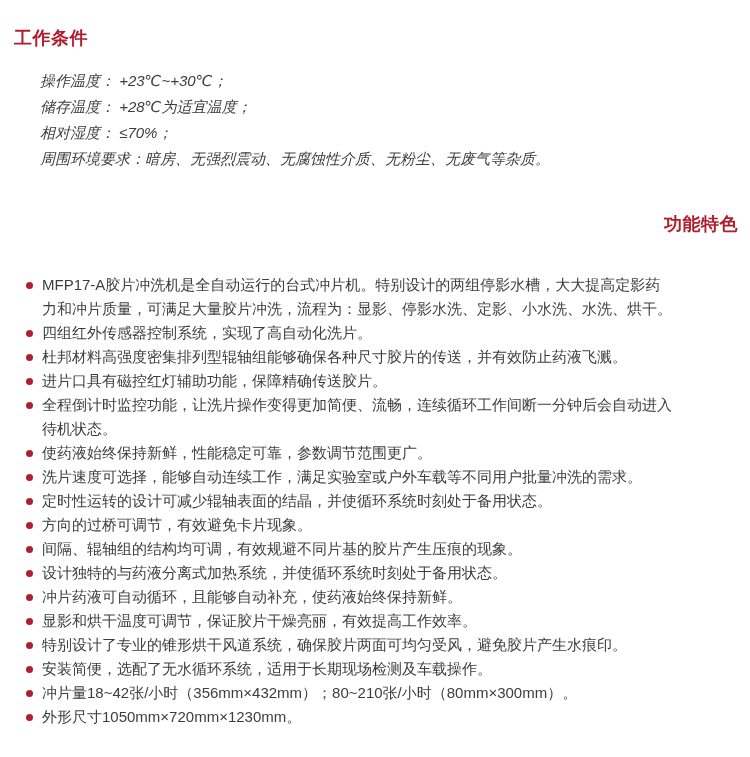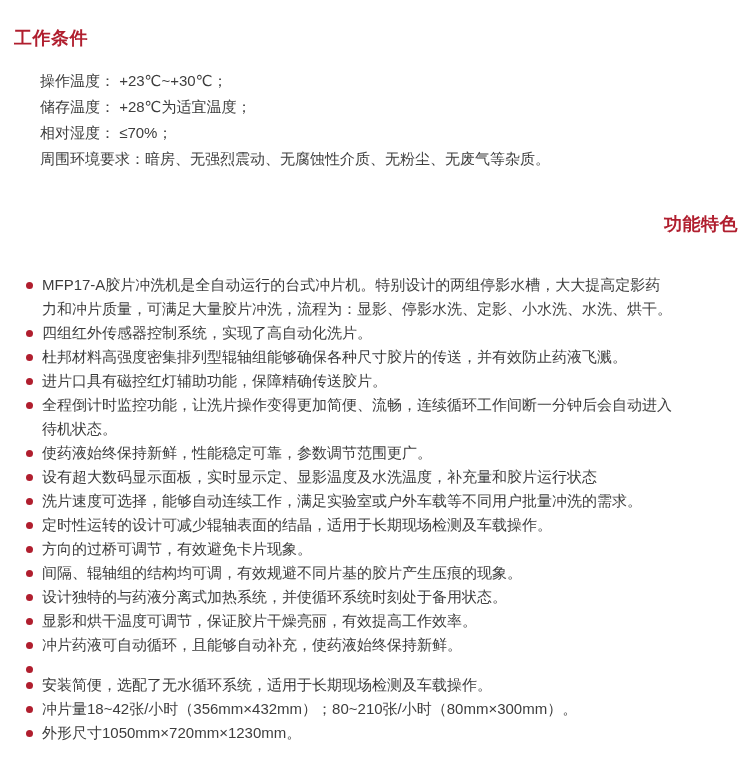--- a/index.html
+++ b/index.html
@@ -22,20 +22,21 @@
     line-height: 20px;
     letter-spacing: 0.5px;
   }
   .heading-conditions { margin: 28px 0 0 14px; }
   .heading-features   { margin: 42px 0 0 14px; text-align: right; }
 
   .conditions {
     margin: 20px 36px 0 40px;
     font-size: 15px;
     line-height: 26px;
+    font-style: italic;
   }
   .condition-line { white-space: pre-line; }
 
   .features {
     margin: 39px 34px 0 26px;
     font-size: 15px;
     line-height: 24px;
   }
   .feature-item {
     display: flex;
@@ -91,52 +92,49 @@
       <span class="bullet-dot"></span>
       <span class="feature-text">全程倒计时监控功能，让洗片操作变得更加简便、流畅，连续循环工作间断一分钟后会自动进入
 待机状态。</span>
     </div>
     <div class="feature-item">
       <span class="bullet-dot"></span>
       <span class="feature-text">使药液始终保持新鲜，性能稳定可靠，参数调节范围更广。</span>
     </div>
     <div class="feature-item">
       <span class="bullet-dot"></span>
-      <span class="feature-text">设有超大数码显示面板，实时显示定、显影温度及水洗温度，补充量和胶片运行状态</span>
-    </div>
-    <div class="feature-item">
-      <span class="bullet-dot"></span>
       <span class="feature-text">洗片速度可选择，能够自动连续工作，满足实验室或户外车载等不同用户批量冲洗的需求。</span>
     </div>
     <div class="feature-item">
       <span class="bullet-dot"></span>
-      <span class="feature-text">定时性运转的设计可减少辊轴表面的结晶，适用于长期现场检测及车载操作。</span>
+      <span class="feature-text">定时性运转的设计可减少辊轴表面的结晶，并使循环系统时刻处于备用状态。</span>
     </div>
     <div class="feature-item">
       <span class="bullet-dot"></span>
       <span class="feature-text">方向的过桥可调节，有效避免卡片现象。</span>
     </div>
     <div class="feature-item">
       <span class="bullet-dot"></span>
       <span class="feature-text">间隔、辊轴组的结构均可调，有效规避不同片基的胶片产生压痕的现象。</span>
     </div>
     <div class="feature-item">
       <span class="bullet-dot"></span>
       <span class="feature-text">设计独特的与药液分离式加热系统，并使循环系统时刻处于备用状态。</span>
     </div>
     <div class="feature-item">
       <span class="bullet-dot"></span>
+      <span class="feature-text">冲片药液可自动循环，且能够自动补充，使药液始终保持新鲜。</span>
+    </div>
+    <div class="feature-item">
+      <span class="bullet-dot"></span>
       <span class="feature-text">显影和烘干温度可调节，保证胶片干燥亮丽，有效提高工作效率。</span>
     </div>
     <div class="feature-item">
       <span class="bullet-dot"></span>
-      <span class="feature-text">冲片药液可自动循环，且能够自动补充，使药液始终保持新鲜。</span>
-    </div>
-    <div class="feature-item">
-      <span class="bullet-dot"></span>
+      <span class="feature-text">特别设计了专业的锥形烘干风道系统，确保胶片两面可均匀受风，避免胶片产生水痕印。</span>
     </div>
     <div class="feature-item">
       <span class="bullet-dot"></span>
       <span class="feature-text">安装简便，选配了无水循环系统，适用于长期现场检测及车载操作。</span>
     </div>
     <div class="feature-item">
       <span class="bullet-dot"></span>
       <span class="feature-text">冲片量18~42张/小时（356mm×432mm）；80~210张/小时（80mm×300mm）。</span>
     </div>
     <div class="feature-item">

